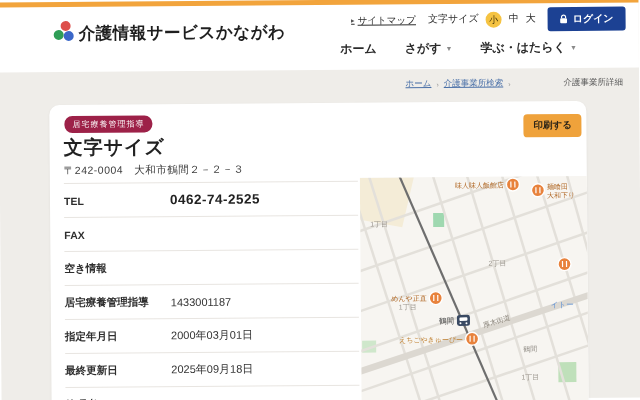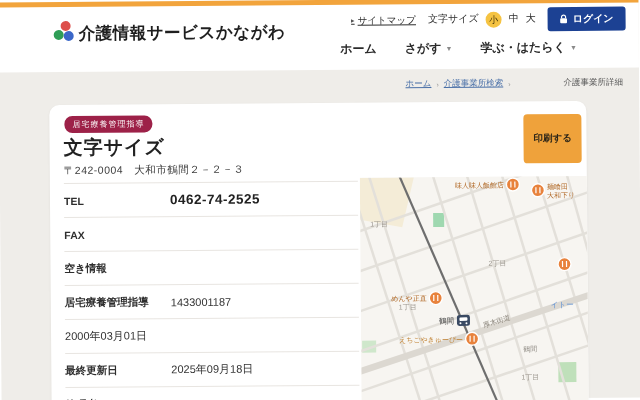--- a/index.html
+++ b/index.html
@@ -33,21 +33,21 @@
   .bc-sep{color:#999;font-size:7px;}
   .bc-current{color:#555;margin-left:48px;}
   
   .card{position:absolute;left:50px;top:103px;width:537px;height:310px;background:#fff;border-radius:10px;
     box-shadow:0 1px 3px rgba(0,0,0,.06);}
   .badge{position:absolute;left:15px;top:11px;background:#9d2148;color:#fff;font-size:8px;letter-spacing:1px;
     padding:3px 8px;border-radius:8px;}
   .fac-name{position:absolute;left:14px;top:30px;font-size:19px;font-weight:700;color:#222;letter-spacing:1px;}
   .fac-addr{position:absolute;left:14px;top:59px;font-size:10.5px;color:#3c3c3c;letter-spacing:.5px;}
   .print-btn{position:absolute;left:474px;top:13px;background:#efa23b;color:#2e2618;font-size:9.5px;font-weight:700;
-    border:none;border-radius:4px;padding:18px 10px;cursor:pointer;}
+    border:none;border-radius:4px;padding:5px 10px;cursor:pointer;}
   .dtable{position:absolute;left:14px;top:78px;width:294px;border-top:1px solid #e8e5e1;}
   .drow{display:flex;align-items:center;border-bottom:1px solid #e8e5e1;min-height:31px;padding:1px 0;}
   .dlabel{width:106px;font-size:10.5px;color:#2e2e2e;font-weight:600;flex:none;}
   .dvalue{font-size:11px;color:#333;}
   .dvalue.strong{font-size:13.5px;font-weight:700;color:#222;letter-spacing:.5px;}
   
   .map{position:absolute;left:310px;top:75px;width:227px;height:235px;overflow:hidden;background:#f7f5f1;cursor:grab;}
 </style>
 </head>
 <body>
@@ -125,20 +125,21 @@
       </div>
       <div class="drow">
         <span class="dlabel">空き情報</span>
         <span class="dvalue"></span>
       </div>
       <div class="drow">
         <span class="dlabel">居宅療養管理指導</span>
         <span class="dvalue">1433001187</span>
       </div>
       <div class="drow">
+        <span class="dlabel">指定年月日</span>
         <span class="dvalue">2000年03月01日</span>
       </div>
       <div class="drow">
         <span class="dlabel">最終更新日</span>
         <span class="dvalue">2025年09月18日</span>
       </div>
       <div class="drow">
         <span class="dlabel">管理者</span>
         <span class="dvalue"></span>
       </div>

